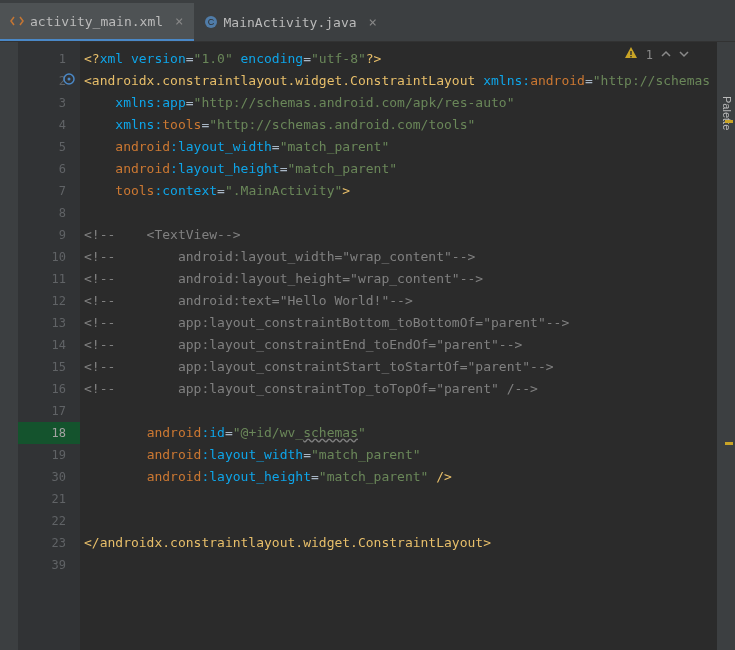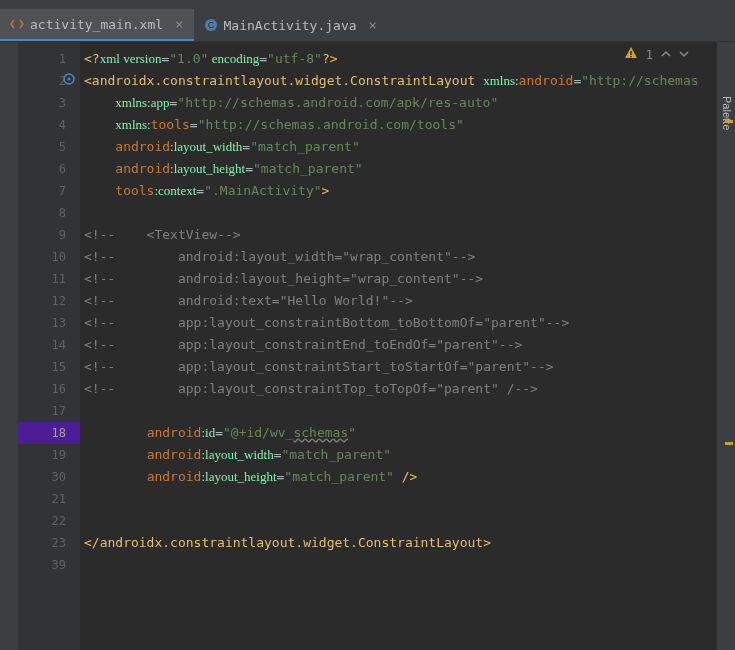--- a/index.html
+++ b/index.html
@@ -18,21 +18,21 @@
   display: flex;
   background: #3c3f41;
   height: 42px;
   border-bottom: 1px solid #323232;
   align-items: flex-end;
 }
 .tab {
   display: flex;
   align-items: center;
   padding: 0 10px;
-  height: 32px;
+  height: 38px;
   gap: 6px;
   color: #bbbbbb;
   cursor: pointer;
 }
 .tab.active {
   background: #4e5254;
   border-bottom: 2px solid #4a88c7;
 }
 .tab .icon { width: 14px; height: 14px; display: flex; align-items: center; justify-content: center; }
 .tab .close { color: #888; font-size: 14px; margin-left: 6px; }
@@ -54,21 +54,21 @@
   position: relative;
 }
 .gutter .ln {
   height: 22px;
   line-height: 22px;
   padding-right: 14px;
   font-size: 12px;
 }
 .gutter .ln.current {
   color: #a4a3a3;
-  background: #4c1d95;
+  background: #14532d;
 }
 .gutter-icon {
   position: absolute;
   left: 44px;
   width: 14px;
   height: 14px;
 }
 .code {
   flex: 1;
   background: #2b2b2b;
@@ -79,21 +79,21 @@
 .line {
   height: 22px;
   line-height: 22px;
   white-space: pre;
   padding-left: 4px;
 }
 .line.current {
   background: #323232;
 }
 .c-tag { color: #e8bf6a; }
-.c-attr { color: #86efac; font-family: Liberation Serif, serif; }
+.c-attr { color: #0ea5e9; }
 .c-str { color: #6a8759; }
 .c-comment { color: #808080; }
 .c-android { color: #cc7832; }
 .c-tools { color: #cc7832; }
 .c-pi { color: #e8bf6a; }
 .warn-wavy { text-decoration: underline wavy #808080; }
 .status-tr {
   position: absolute;
   top: 4px;
   right: 28px;

